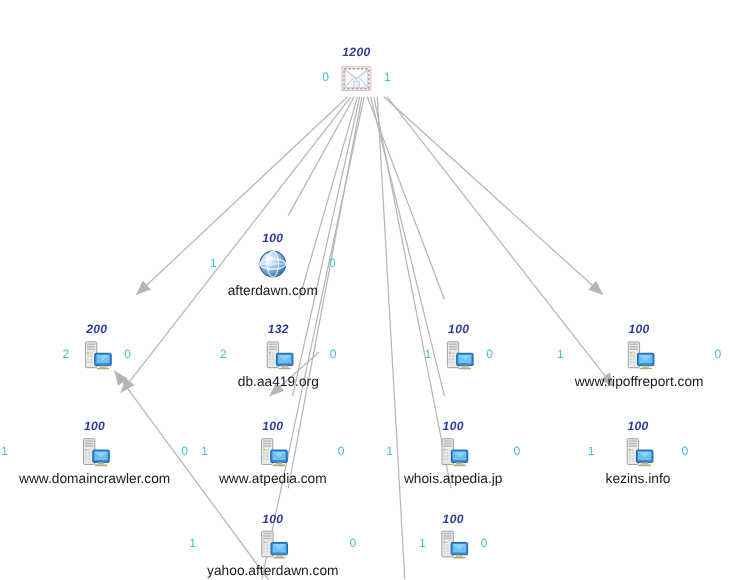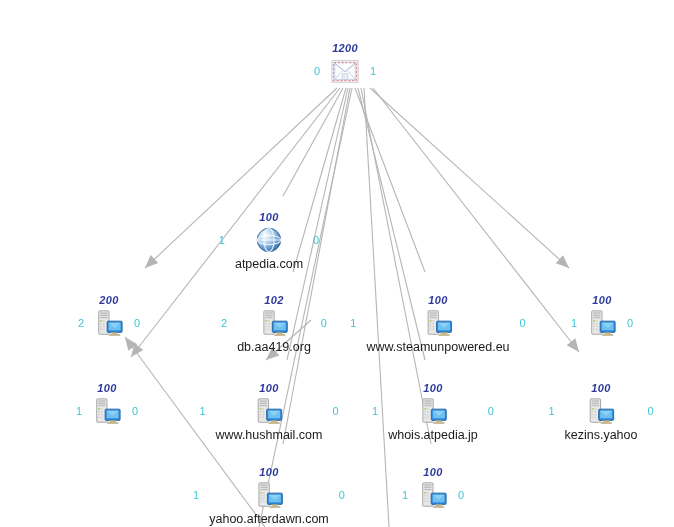--- a/index.html
+++ b/index.html
@@ -11,21 +11,20 @@
     width: 674px;
     height: 527px;
     font-family: "Liberation Sans", sans-serif;
     overflow: hidden;
   }
   #graph-canvas {
     position: relative;
     width: 582px;
     height: 527px;
     background: #ffffff;
-    margin-left: 21px;
   }
   #edge-layer {
     position: absolute;
     left: 0;
     top: 0;
     width: 674px;
     height: 527px;
   }
   .node {
     position: absolute;
@@ -140,21 +139,21 @@
                 </defs>
                 <circle cx="16" cy="16" r="12.5" fill="url(#gg)" stroke="#2a5f95" stroke-width="1"></circle>
                 <ellipse cx="16" cy="16" rx="12.5" ry="5" fill="none" stroke="#ffffff" stroke-width="1.1" opacity="0.85"></ellipse>
                 <ellipse cx="16" cy="16" rx="5.5" ry="12.5" fill="none" stroke="#ffffff" stroke-width="1.1" opacity="0.85"></ellipse>
                 <path d="M3.5 16 H28.5" stroke="#ffffff" stroke-width="1.1" opacity="0.85"></path>
                 <path d="M9 7 Q13 11 10 15 Q14 17 12 22" fill="none" stroke="#ffffff" stroke-width="1" opacity="0.6"></path>
               </svg>
             </span>
             <span class="count count-right">0</span>
           </div>
-          <div class="node-label">atpedia.com</div>
+          <div class="node-label">afterdawn.com</div>
         </div>
       </div>
       <div class="node" style="left: 88px; top: 294px;">
         <div class="node-inner">
           <div class="node-weight">200</div>
           <div class="node-icon-row">
             <span class="count count-left">2</span>
             <span>
               <svg class="node-icon" viewBox="0 0 32 32" xmlns="http://www.w3.org/2000/svg">
                 <rect x="5" y="3" width="11" height="25" rx="1" fill="#e8e8e8" stroke="#9a9a9a" stroke-width="0.9"></rect>
@@ -175,21 +174,21 @@
                 <rect x="18.5" y="26" width="7" height="2" fill="#c9b98a"></rect>
                 <rect x="16" y="28" width="12" height="1.6" rx="0.6" fill="#b8a87a"></rect>
               </svg>
             </span>
             <span class="count count-right">0</span>
           </div>
         </div>
       </div>
       <div class="node" style="left: 253px; top: 294px;">
         <div class="node-inner">
-          <div class="node-weight">102</div>
+          <div class="node-weight">132</div>
           <div class="node-icon-row">
             <span class="count count-left">2</span>
             <span>
               <svg class="node-icon" viewBox="0 0 32 32" xmlns="http://www.w3.org/2000/svg">
                 <rect x="5" y="3" width="11" height="25" rx="1" fill="#e8e8e8" stroke="#9a9a9a" stroke-width="0.9"></rect>
                 <rect x="6.6" y="4.6" width="7.8" height="1.5" fill="#bdbdbd"></rect>
                 <rect x="6.6" y="7" width="7.8" height="1.5" fill="#bdbdbd"></rect>
                 <rect x="6.6" y="9.4" width="7.8" height="1.5" fill="#bdbdbd"></rect>
                 <rect x="6.6" y="13" width="2" height="1.6" fill="#9fd14f"></rect>
                 <rect x="9.6" y="13" width="1.6" height="1.6" fill="#cfcfcf"></rect>
@@ -232,21 +231,20 @@
                 <rect x="9.6" y="22" width="1.6" height="1.6" fill="#cfcfcf"></rect>
                 <rect x="14" y="14" width="16" height="12" rx="1.2" fill="#2e86d8" stroke="#1d5f9e" stroke-width="0.9"></rect>
                 <rect x="15.6" y="15.6" width="12.8" height="8.2" fill="#6fc0f2"></rect>
                 <path d="M15.6 15.6 L22 21 L28.4 15.6 Z" fill="#9ad7f8" opacity="0.7"></path>
                 <rect x="18.5" y="26" width="7" height="2" fill="#c9b98a"></rect>
                 <rect x="16" y="28" width="12" height="1.6" rx="0.6" fill="#b8a87a"></rect>
               </svg>
             </span>
             <span class="count count-right">0</span>
           </div>
-          <div class="node-label">www.steamunpowered.eu</div>
         </div>
       </div>
       <div class="node" style="left: 581px; top: 294px;">
         <div class="node-inner">
           <div class="node-weight">100</div>
           <div class="node-icon-row">
             <span class="count count-left">1</span>
             <span>
               <svg class="node-icon" viewBox="0 0 32 32" xmlns="http://www.w3.org/2000/svg">
                 <rect x="5" y="3" width="11" height="25" rx="1" fill="#e8e8e8" stroke="#9a9a9a" stroke-width="0.9"></rect>
@@ -263,20 +261,21 @@
                 <rect x="9.6" y="22" width="1.6" height="1.6" fill="#cfcfcf"></rect>
                 <rect x="14" y="14" width="16" height="12" rx="1.2" fill="#2e86d8" stroke="#1d5f9e" stroke-width="0.9"></rect>
                 <rect x="15.6" y="15.6" width="12.8" height="8.2" fill="#6fc0f2"></rect>
                 <path d="M15.6 15.6 L22 21 L28.4 15.6 Z" fill="#9ad7f8" opacity="0.7"></path>
                 <rect x="18.5" y="26" width="7" height="2" fill="#c9b98a"></rect>
                 <rect x="16" y="28" width="12" height="1.6" rx="0.6" fill="#b8a87a"></rect>
               </svg>
             </span>
             <span class="count count-right">0</span>
           </div>
+          <div class="node-label">www.ripoffreport.com</div>
         </div>
       </div>
       <div class="node" style="left: 86px; top: 382px;">
         <div class="node-inner">
           <div class="node-weight">100</div>
           <div class="node-icon-row">
             <span class="count count-left">1</span>
             <span>
               <svg class="node-icon" viewBox="0 0 32 32" xmlns="http://www.w3.org/2000/svg">
                 <rect x="5" y="3" width="11" height="25" rx="1" fill="#e8e8e8" stroke="#9a9a9a" stroke-width="0.9"></rect>
@@ -293,20 +292,21 @@
                 <rect x="9.6" y="22" width="1.6" height="1.6" fill="#cfcfcf"></rect>
                 <rect x="14" y="14" width="16" height="12" rx="1.2" fill="#2e86d8" stroke="#1d5f9e" stroke-width="0.9"></rect>
                 <rect x="15.6" y="15.6" width="12.8" height="8.2" fill="#6fc0f2"></rect>
                 <path d="M15.6 15.6 L22 21 L28.4 15.6 Z" fill="#9ad7f8" opacity="0.7"></path>
                 <rect x="18.5" y="26" width="7" height="2" fill="#c9b98a"></rect>
                 <rect x="16" y="28" width="12" height="1.6" rx="0.6" fill="#b8a87a"></rect>
               </svg>
             </span>
             <span class="count count-right">0</span>
           </div>
+          <div class="node-label">www.domaincrawler.com</div>
         </div>
       </div>
       <div class="node" style="left: 248px; top: 382px;">
         <div class="node-inner">
           <div class="node-weight">100</div>
           <div class="node-icon-row">
             <span class="count count-left">1</span>
             <span>
               <svg class="node-icon" viewBox="0 0 32 32" xmlns="http://www.w3.org/2000/svg">
                 <rect x="5" y="3" width="11" height="25" rx="1" fill="#e8e8e8" stroke="#9a9a9a" stroke-width="0.9"></rect>
@@ -323,21 +323,21 @@
                 <rect x="9.6" y="22" width="1.6" height="1.6" fill="#cfcfcf"></rect>
                 <rect x="14" y="14" width="16" height="12" rx="1.2" fill="#2e86d8" stroke="#1d5f9e" stroke-width="0.9"></rect>
                 <rect x="15.6" y="15.6" width="12.8" height="8.2" fill="#6fc0f2"></rect>
                 <path d="M15.6 15.6 L22 21 L28.4 15.6 Z" fill="#9ad7f8" opacity="0.7"></path>
                 <rect x="18.5" y="26" width="7" height="2" fill="#c9b98a"></rect>
                 <rect x="16" y="28" width="12" height="1.6" rx="0.6" fill="#b8a87a"></rect>
               </svg>
             </span>
             <span class="count count-right">0</span>
           </div>
-          <div class="node-label">www.hushmail.com</div>
+          <div class="node-label">www.atpedia.com</div>
         </div>
       </div>
       <div class="node" style="left: 412px; top: 382px;">
         <div class="node-inner">
           <div class="node-weight">100</div>
           <div class="node-icon-row">
             <span class="count count-left">1</span>
             <span>
               <svg class="node-icon" viewBox="0 0 32 32" xmlns="http://www.w3.org/2000/svg">
                 <rect x="5" y="3" width="11" height="25" rx="1" fill="#e8e8e8" stroke="#9a9a9a" stroke-width="0.9"></rect>
@@ -385,21 +385,21 @@
                 <rect x="9.6" y="22" width="1.6" height="1.6" fill="#cfcfcf"></rect>
                 <rect x="14" y="14" width="16" height="12" rx="1.2" fill="#2e86d8" stroke="#1d5f9e" stroke-width="0.9"></rect>
                 <rect x="15.6" y="15.6" width="12.8" height="8.2" fill="#6fc0f2"></rect>
                 <path d="M15.6 15.6 L22 21 L28.4 15.6 Z" fill="#9ad7f8" opacity="0.7"></path>
                 <rect x="18.5" y="26" width="7" height="2" fill="#c9b98a"></rect>
                 <rect x="16" y="28" width="12" height="1.6" rx="0.6" fill="#b8a87a"></rect>
               </svg>
             </span>
             <span class="count count-right">0</span>
           </div>
-          <div class="node-label">kezins.yahoo</div>
+          <div class="node-label">kezins.info</div>
         </div>
       </div>
       <div class="node" style="left: 248px; top: 466px;">
         <div class="node-inner">
           <div class="node-weight">100</div>
           <div class="node-icon-row">
             <span class="count count-left">1</span>
             <span>
               <svg class="node-icon" viewBox="0 0 32 32" xmlns="http://www.w3.org/2000/svg">
                 <rect x="5" y="3" width="11" height="25" rx="1" fill="#e8e8e8" stroke="#9a9a9a" stroke-width="0.9"></rect>

